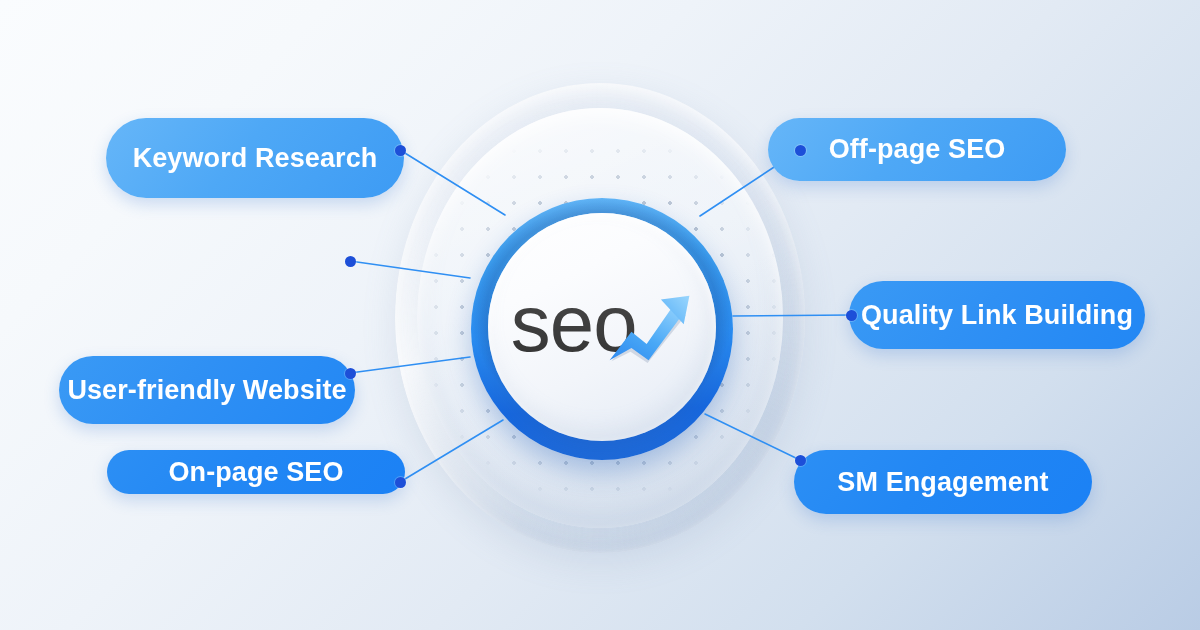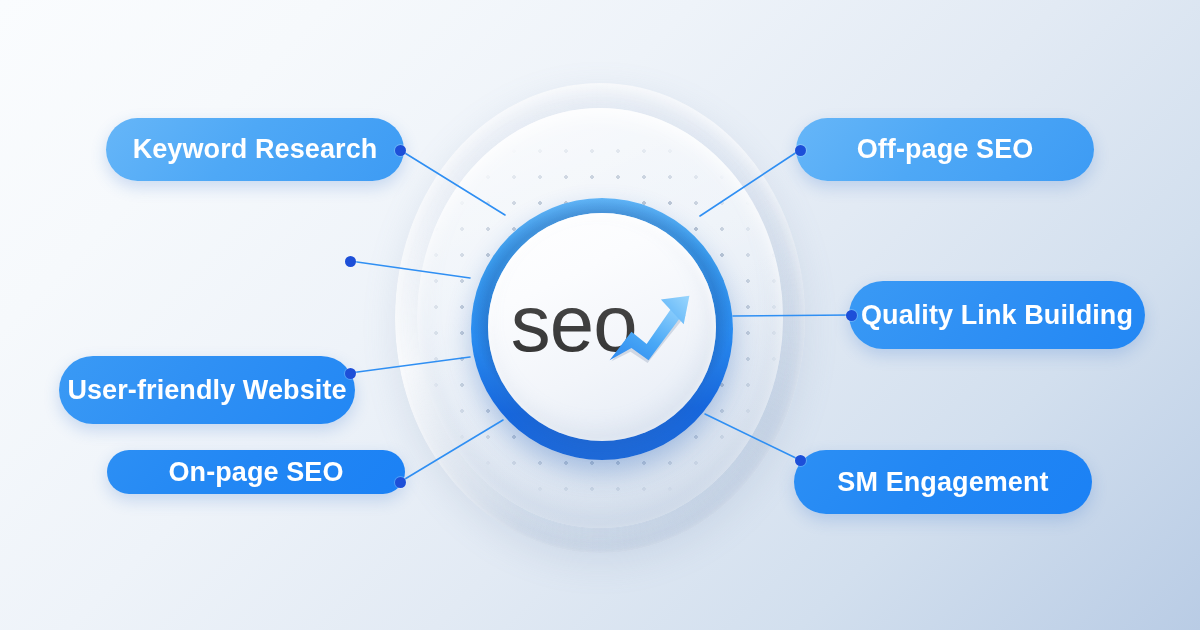--- a/index.html
+++ b/index.html
@@ -226,38 +226,38 @@
       <line x1="350" y1="261" x2="470" y2="278"></line>
       <line x1="350" y1="373" x2="470" y2="357"></line>
       <line x1="400" y1="482" x2="503" y2="420"></line>
 
       <line x1="800" y1="150" x2="700" y2="216"></line>
       <line x1="851" y1="315" x2="733" y2="316"></line>
       <line x1="800" y1="460" x2="705" y2="414"></line>
     </g>
   </svg>
 
-  <div class="pill pill-t1" style="left:106px; top:118px; width:298px; height:63px;">
+  <div class="pill pill-t1" style="left:106px; top:118px; width:298px; height:80px;">
     <span>Keyword Research</span>
   </div>
   <div class="node-dot" style="left:395px; top:145px;"></div>
 
   <div class="node-dot" style="left:345px; top:256px;"></div>
 
   <div class="pill pill-t3" style="left:59px; top:356px; width:296px; height:68px;">
     <span>User-friendly Website</span>
   </div>
   <div class="node-dot" style="left:345px; top:368px;"></div>
 
   <div class="pill pill-t4" style="left:107px; top:450px; width:298px; height:44px;">
     <span>On-page SEO</span>
   </div>
   <div class="node-dot" style="left:395px; top:477px;"></div>
 
-  <div class="pill pill-t1" style="left:796px; top:118px; width:298px; height:63px;">
+  <div class="pill pill-t1" style="left:768px; top:118px; width:298px; height:63px;">
     <span>Off-page SEO</span>
   </div>
   <div class="node-dot" style="left:795px; top:145px;"></div>
 
   <div class="pill pill-t3" style="left:849px; top:281px; width:296px; height:68px;">
     <span>Quality Link Building</span>
   </div>
   <div class="node-dot" style="left:846px; top:310px;"></div>
 
   <div class="pill pill-t4" style="left:794px; top:450px; width:298px; height:64px;">

